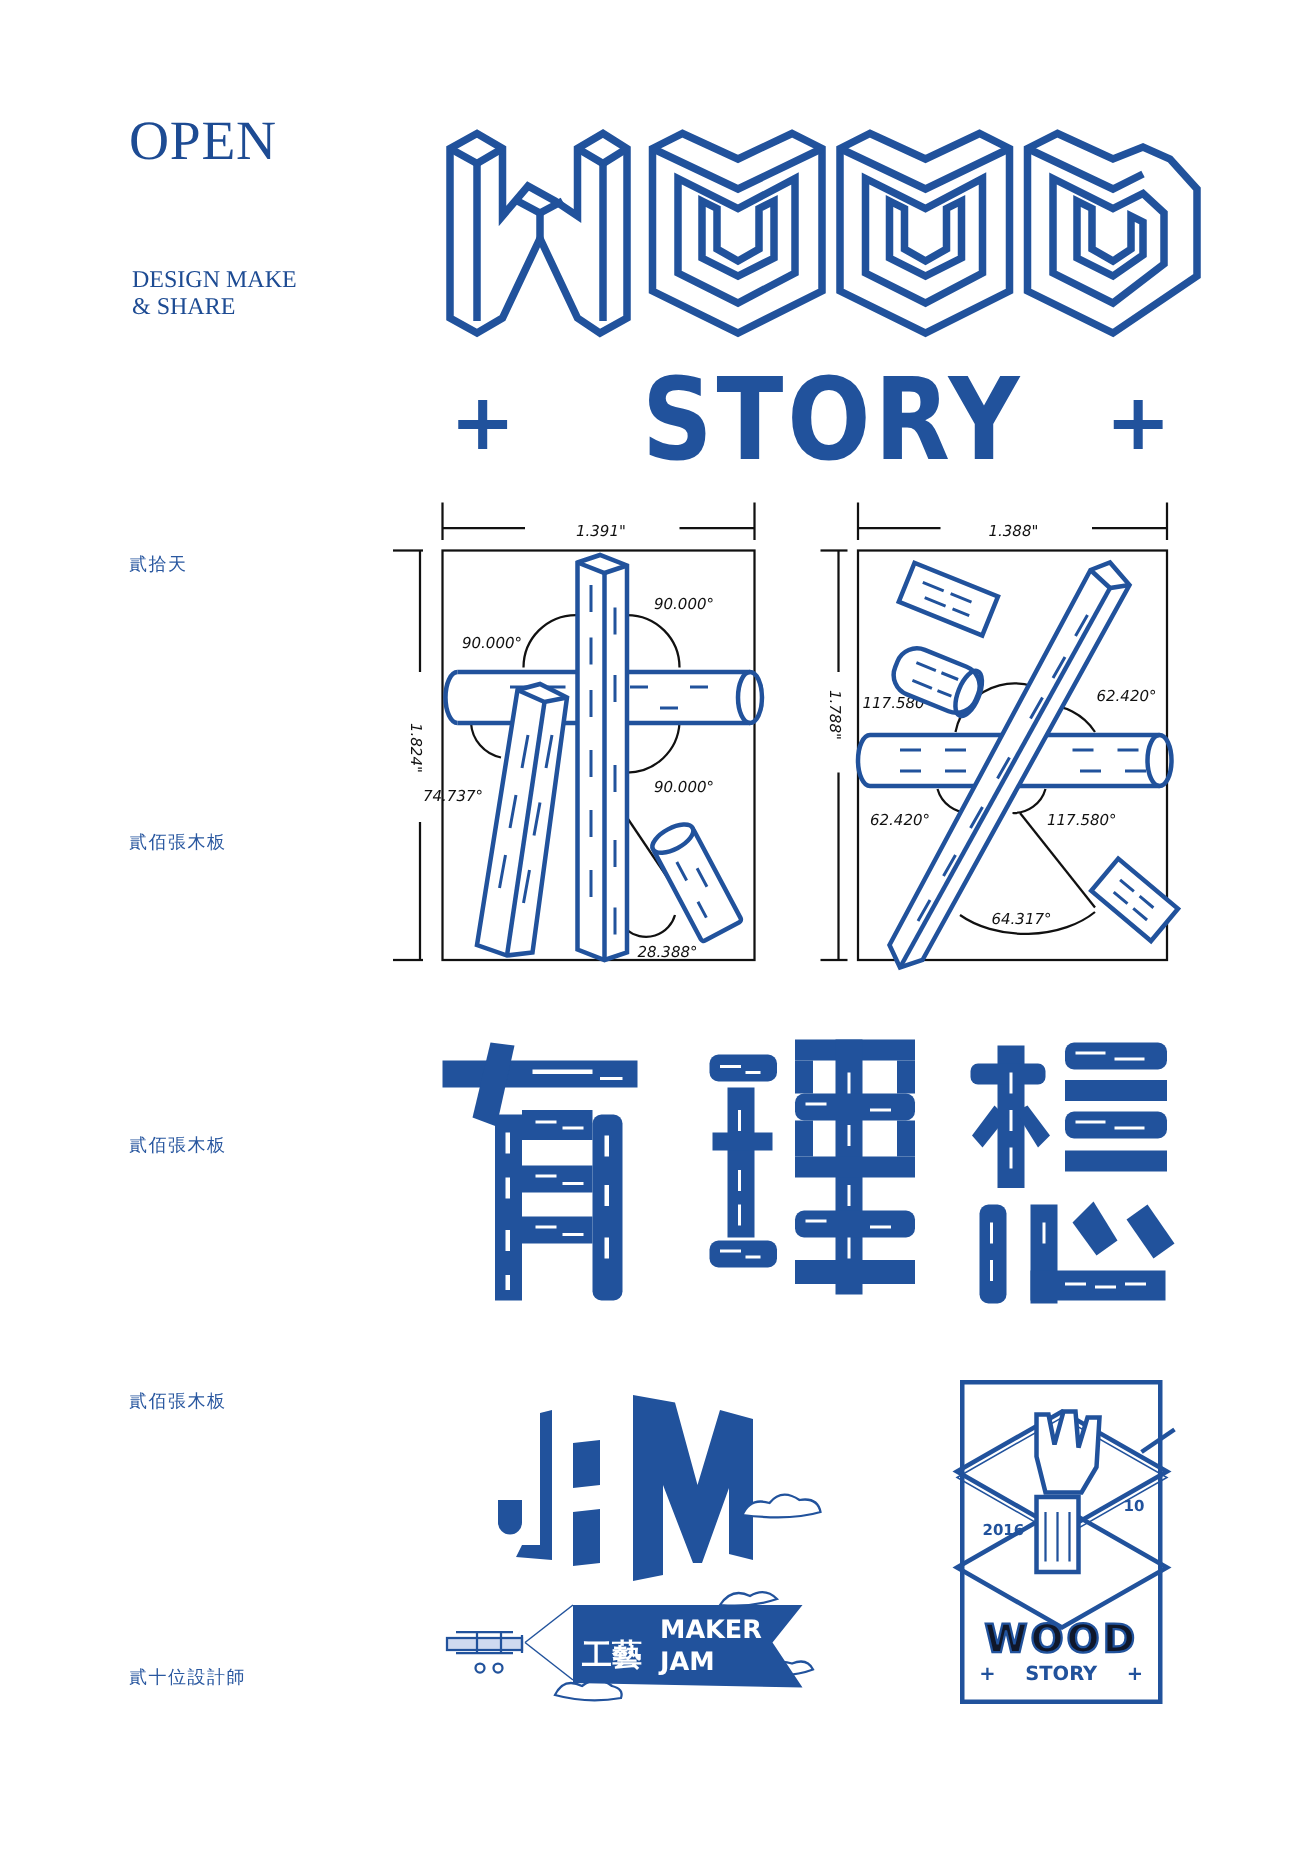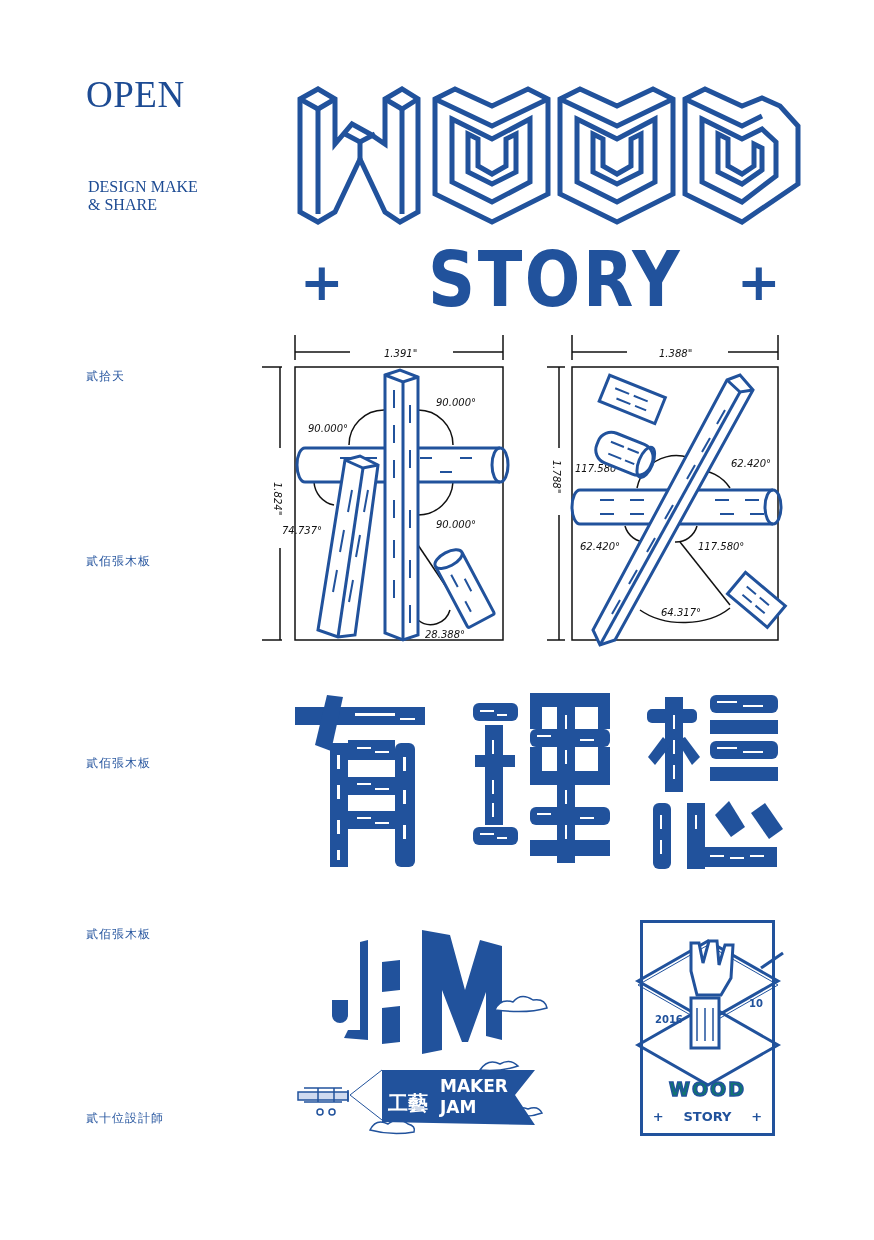--- a/index.html
+++ b/index.html
@@ -324,19 +324,19 @@
       <line x1="128" y1="45" x2="150" y2="30"></line>
       <rect x="58" y="75" width="28" height="50" fill="#fff"></rect>
       <line x1="64" y1="85" x2="64" y2="118" stroke-width="1.5"></line>
         <line x1="72" y1="85" x2="72" y2="118" stroke-width="1.5"></line>
         <line x1="80" y1="85" x2="80" y2="118" stroke-width="1.5"></line>
       <path d="M58,48 L58,20 L66,20 L70,40 L76,18 L84,18 L86,42 L92,22 L100,22 L98,55 L88,72 L64,72 Z" fill="#fff"></path>
     </g>
     <text x="22" y="100" font-family="DejaVu Sans, sans-serif" font-weight="bold" font-size="10" fill="#21529c">2016</text>
     <text x="116" y="84" font-family="DejaVu Sans, sans-serif" font-weight="bold" font-size="10" fill="#21529c">10</text>
   </svg>
-  <div class="abs" style="left:0;top:155px;width:129px;text-align:center;font-family:'DejaVu Sans',sans-serif;font-weight:bold;font-size:19px;letter-spacing:2px;color:#0f766e;-webkit-text-stroke:1.5px #21529c;">WOOD</div>
+  <div class="abs" style="left:0;top:155px;width:129px;text-align:center;font-family:'DejaVu Sans',sans-serif;font-weight:bold;font-size:26px;letter-spacing:2px;color:#0f172a;-webkit-text-stroke:1.5px #21529c;">WOOD</div>
   <div class="abs" style="left:0;top:186px;width:129px;display:flex;justify-content:space-around;font-family:'DejaVu Sans',sans-serif;font-weight:bold;font-size:13px;color:#21529c;">
     <span>+</span>
     <span>STORY</span>
     <span>+</span>
   </div>
 </div>
 
 </body></html>

